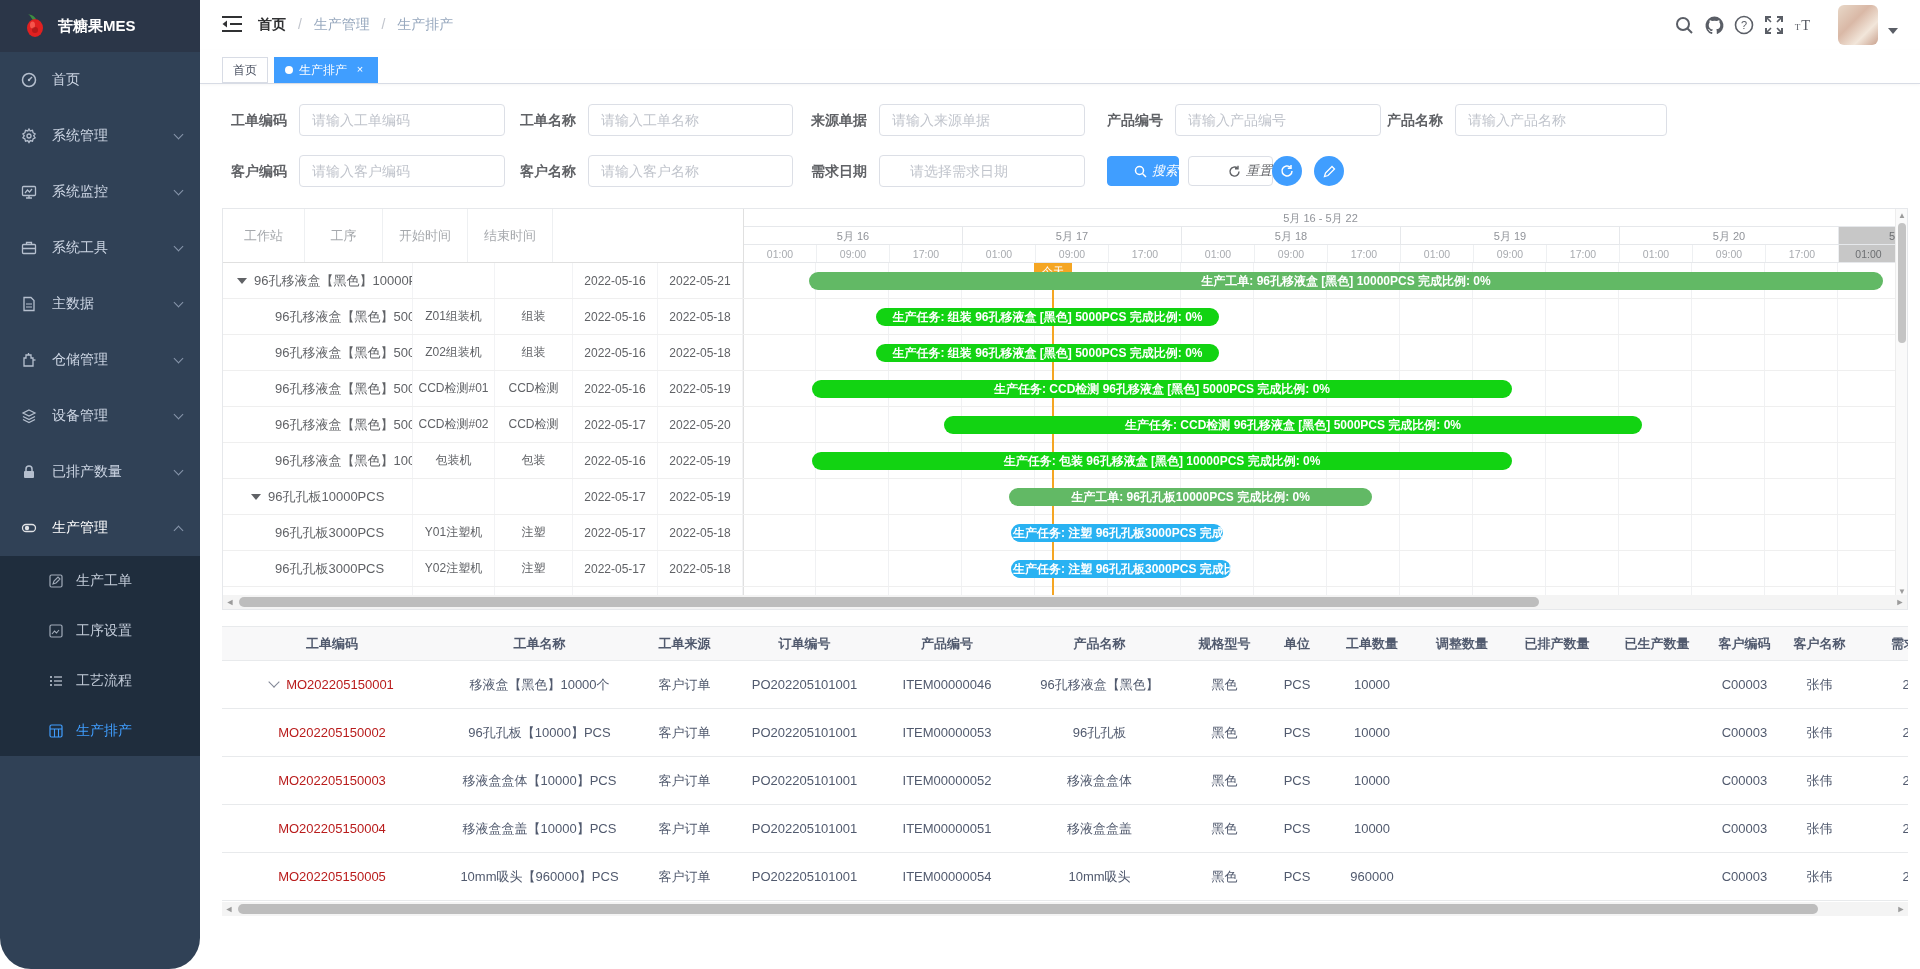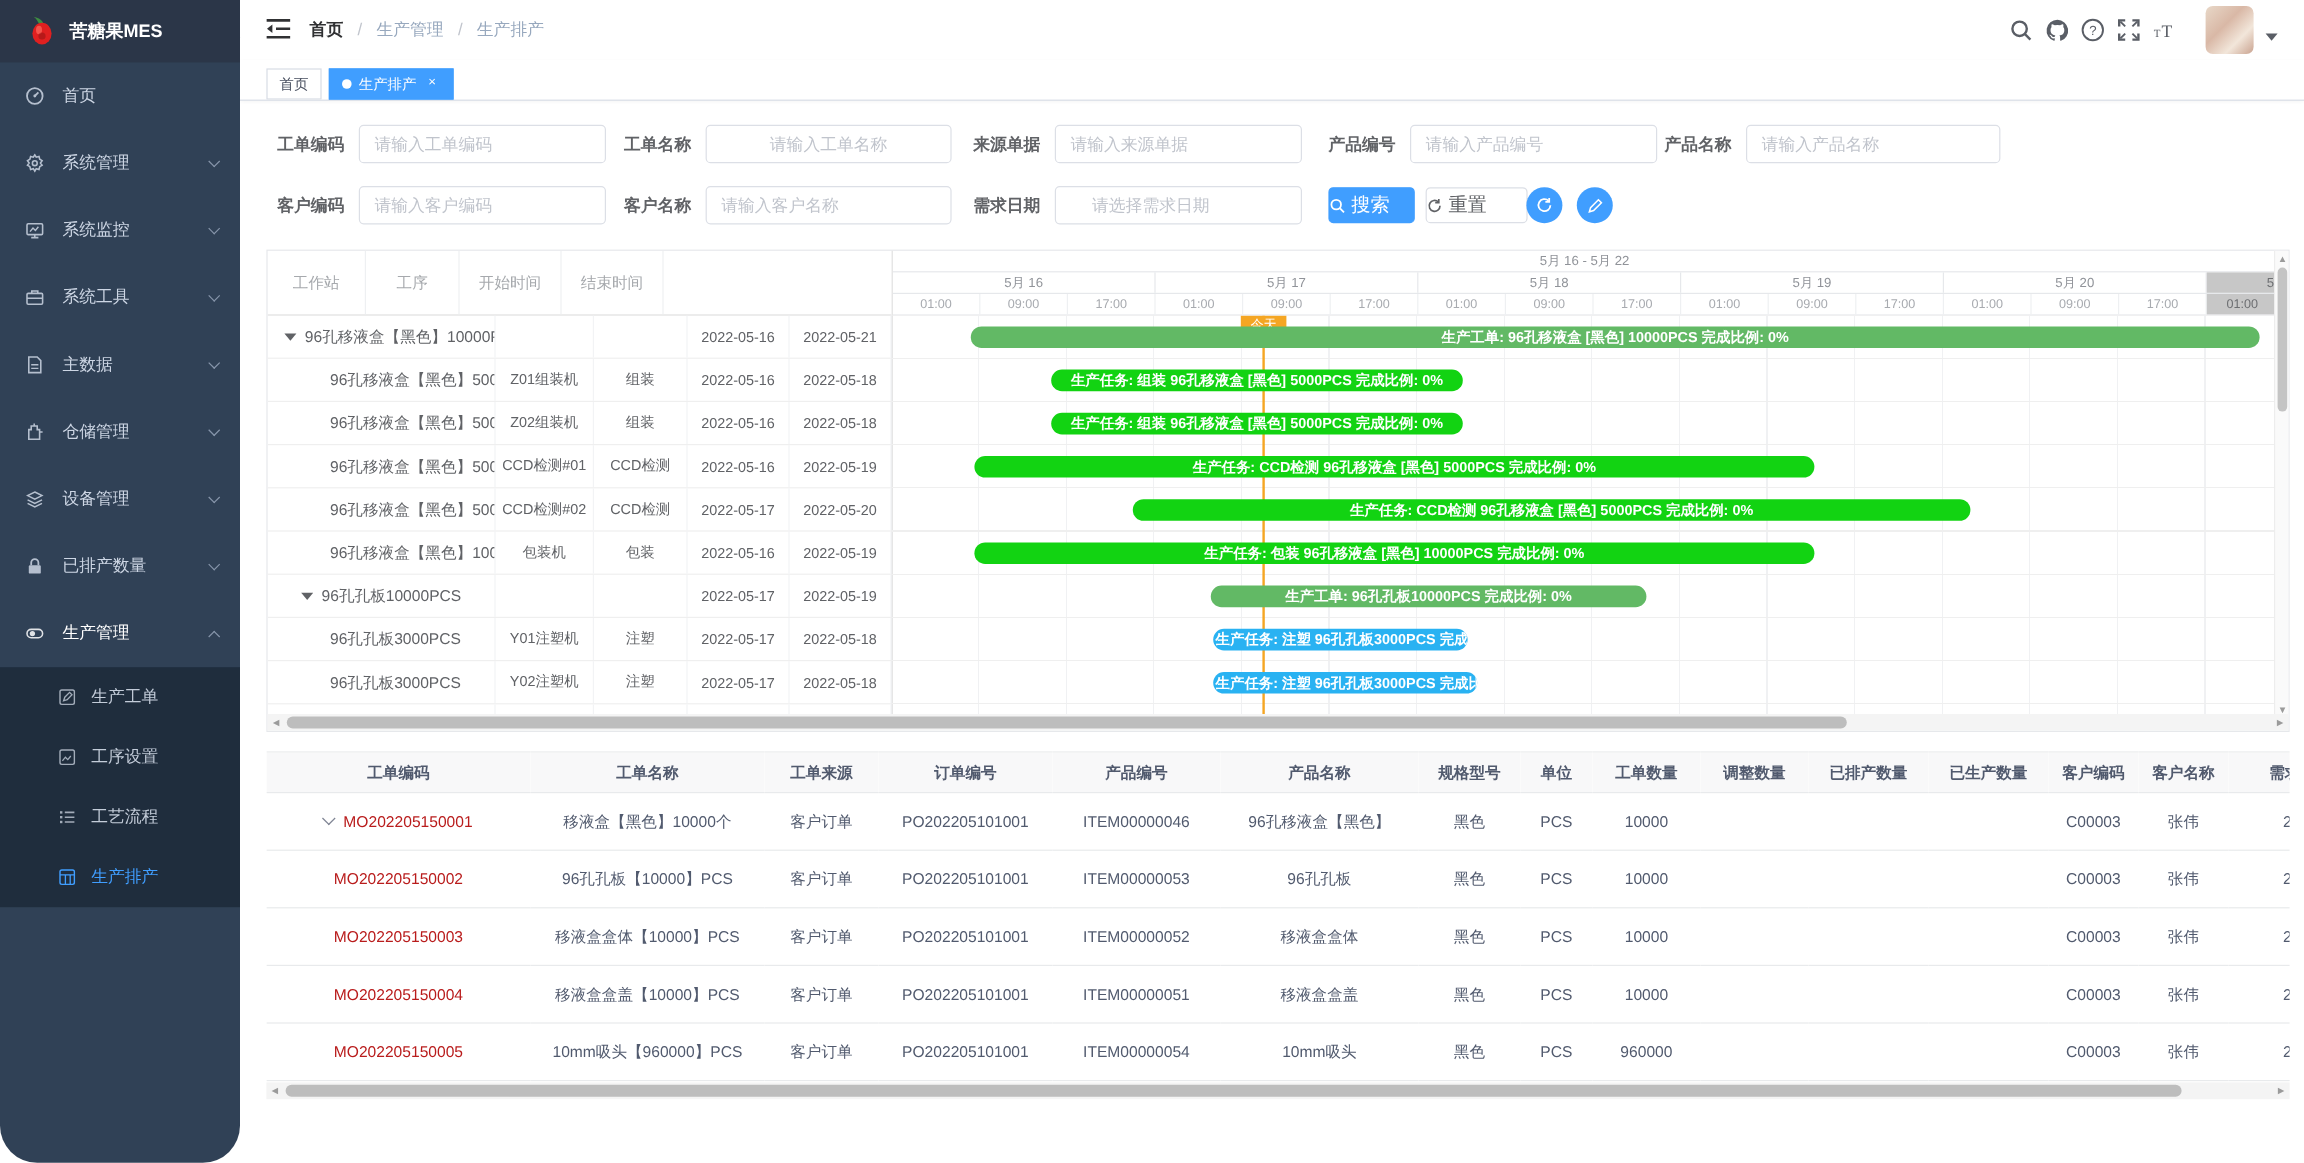--- a/index.html
+++ b/index.html
@@ -37,21 +37,21 @@
   .tag.active { background:#409eff; border-color:#409eff; color:#fff; }
   .tag .dot { width:8px; height:8px; border-radius:50%; background:#fff; margin-right:6px; }
   .tag .close { margin-left:6px; font-size:11px; border-radius:50%; width:14px; height:14px; line-height:13px; text-align:center; }
 
   
   .f-label { position:absolute; font-size:14px; font-weight:bold; color:#606266; line-height:32px; text-align:right; width:90px; }
   .f-input { position:absolute; height:32px; border:1px solid #dcdfe6; border-radius:4px; font-size:14px; color:#606266; padding:0 12px; outline:none; background:#fff; font-family:inherit; }
   .f-input::placeholder { color:#c0c4cc; }
   .f-input.with-icon { padding-left:30px; }
   .cal-icon { position:absolute; width:16px; height:16px; color:#c0c4cc; }
-  .btn { position:absolute; height:30px; border-radius:4px; font-size:16px; display:inline-flex; align-items:center; justify-content:flex-start; cursor:pointer; }
+  .btn { position:absolute; height:30px; border-radius:4px; font-size:13px; display:inline-flex; align-items:center; justify-content:flex-end; cursor:pointer;font-style:italic; }
   .btn-primary { background:#409eff; border:1px solid #409eff; color:#fff; }
   .btn-plain { background:#fff; border:1px solid #dcdfe6; color:#606266; }
   .btn .bicon { margin-right:5px; display:flex; }
   .btn-circle { position:absolute; width:30px; height:30px; border-radius:50%; background:#409eff; color:#fff; display:flex; align-items:center; justify-content:center; cursor:pointer; }
 
   
   #gantt { position:absolute; left:222px; top:208px; width:1686px; height:402px; border:1px solid #e6e8eb; background:#fff; }
   #g-left { position:absolute; left:0; top:0; width:520px; height:388px; overflow:hidden; }
   .gl-header { display:flex; height:54px; border-bottom:1px solid #e0e0e0; }
   .gl-header .gl-cell { display:flex; align-items:center; justify-content:center; color:#a6a9ad; font-size:13px; border-right:1px solid #eef0f2; }
@@ -315,21 +315,21 @@
     <span>生产排产</span>
     <span class="close">×</span>
   </span>
 </div>
 
 <div>
 
   <label class="f-label" style="left:197px; top:104px;">工单编码</label>
   <input class="f-input" style="left: 299px; top: 104px; width: 206px;" placeholder="请输入工单编码">
   <label class="f-label" style="left:486px; top:104px;">工单名称</label>
-  <input class="f-input" style="left: 588px; top: 104px; width: 205px; text-align: center;" placeholder="请输入工单名称">
+  <input class="f-input" style="left: 588px; top: 104px; width: 205px;" placeholder="请输入工单名称">
   <label class="f-label" style="left:777px; top:104px;">来源单据</label>
   <input class="f-input" style="left: 879px; top: 104px; width: 206px;" placeholder="请输入来源单据">
   <label class="f-label" style="left:1073px; top:104px;">产品编号</label>
   <input class="f-input" style="left: 1175px; top: 104px; width: 206px;" placeholder="请输入产品编号">
   <label class="f-label" style="left:1353px; top:104px;">产品名称</label>
   <input class="f-input" style="left: 1455px; top: 104px; width: 212px;" placeholder="请输入产品名称">
 
   <label class="f-label" style="left:197px; top:155px;">客户编码</label>
   <input class="f-input" style="left: 299px; top: 155px; width: 206px;" placeholder="请输入客户编码">
   <label class="f-label" style="left:486px; top:155px;">客户名称</label>

